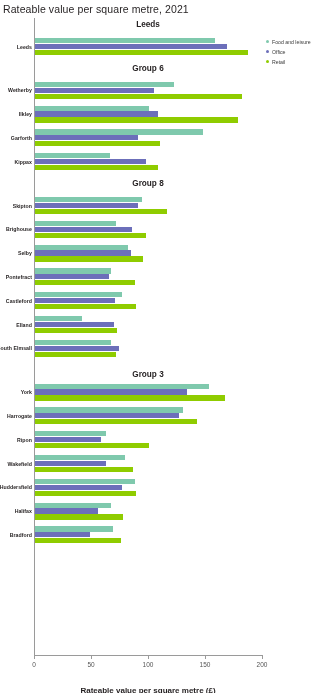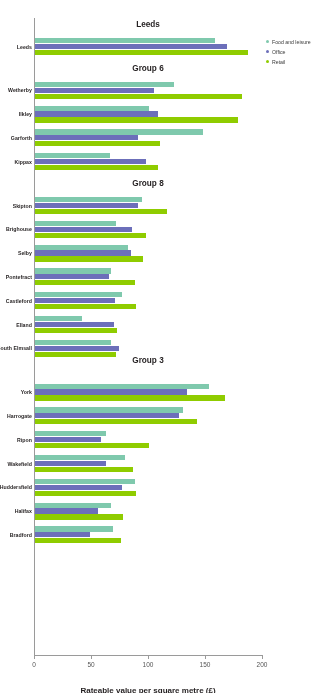--- a/index.html
+++ b/index.html
@@ -140,20 +140,21 @@
     font-size: 5.2px;
     color: #3a3a3a;
     white-space: nowrap;
   }
 </style>
 </head>
 <body>
 
 <div id="root">
 
+  <div id="chart-title">Rateable value per square metre, 2021</div>
 
   <div id="plot">
     <div id="axis-line"></div>
     <div id="axis-baseline"></div>
     <div id="ticks">
         <div class="tick-mark" style="left: 34px;"></div>
         <div class="tick-label" style="left: 34px;">0</div>
         <div class="tick-mark" style="left: 91px;"></div>
         <div class="tick-label" style="left: 91px;">50</div>
         <div class="tick-mark" style="left: 148px;"></div>
@@ -232,21 +233,21 @@
           <div class="bar food" title="Elland – Food and leisure: 41" style="top: 0px; width: 46.74px;"></div>
           <div class="bar office" title="Elland – Office: 69" style="top: 5.9px; width: 78.66px;"></div>
           <div class="bar retail" title="Elland – Retail: 72" style="top: 11.8px; width: 82.08px;"></div>
         </div>
         <div class="bar-row" style="top: 321.8px; height: 17px;">
           <div class="row-label">South Elmsall</div>
           <div class="bar food" title="South Elmsall – Food and leisure: 67" style="top: 0px; width: 76.38px;"></div>
           <div class="bar office" title="South Elmsall – Office: 74" style="top: 5.9px; width: 84.36px;"></div>
           <div class="bar retail" title="South Elmsall – Retail: 71" style="top: 11.8px; width: 80.94px;"></div>
         </div>
-        <div class="group-heading" style="top: 338px;">Group 3</div>
+        <div class="group-heading" style="top: 352px;">Group 3</div>
         <div class="bar-row" style="top: 365.6px; height: 17px;">
           <div class="row-label">York</div>
           <div class="bar food" title="York – Food and leisure: 153" style="top: 0px; width: 174.42px;"></div>
           <div class="bar office" title="York – Office: 133" style="top: 5.9px; width: 151.62px;"></div>
           <div class="bar retail" title="York – Retail: 167" style="top: 11.8px; width: 190.38px;"></div>
         </div>
         <div class="bar-row" style="top: 389.4px; height: 17px;">
           <div class="row-label">Harrogate</div>
           <div class="bar food" title="Harrogate – Food and leisure: 130" style="top: 0px; width: 148.2px;"></div>
           <div class="bar office" title="Harrogate – Office: 126" style="top: 5.9px; width: 143.64px;"></div>

